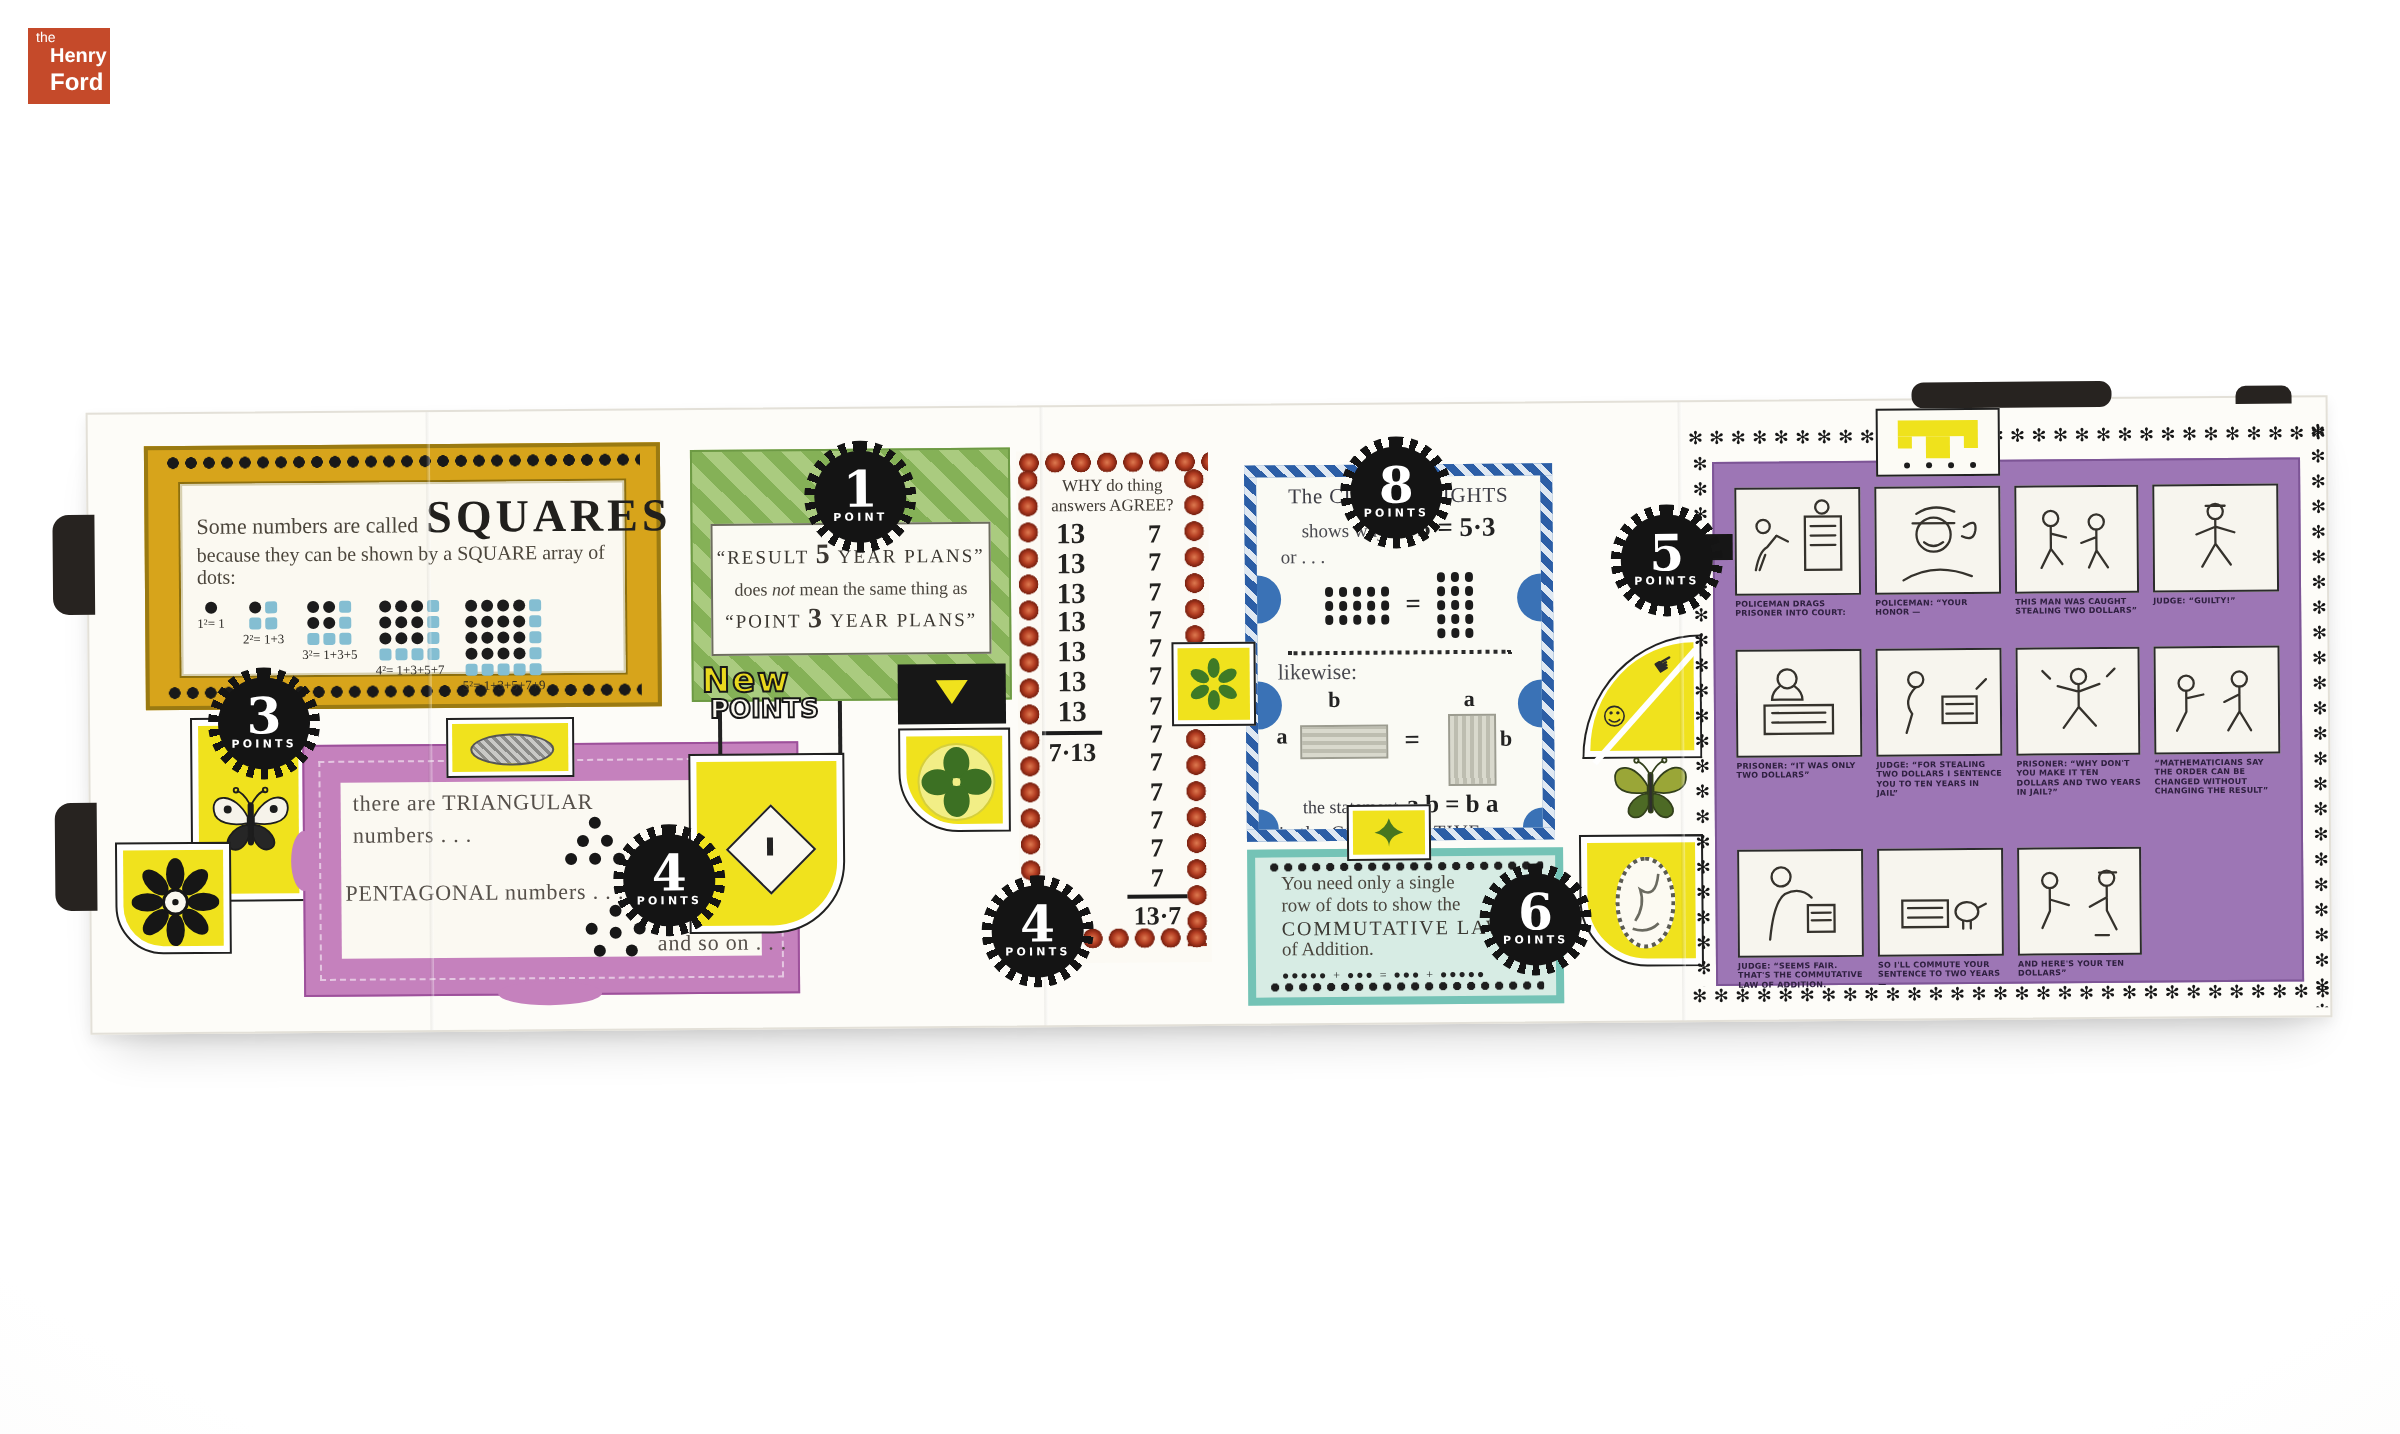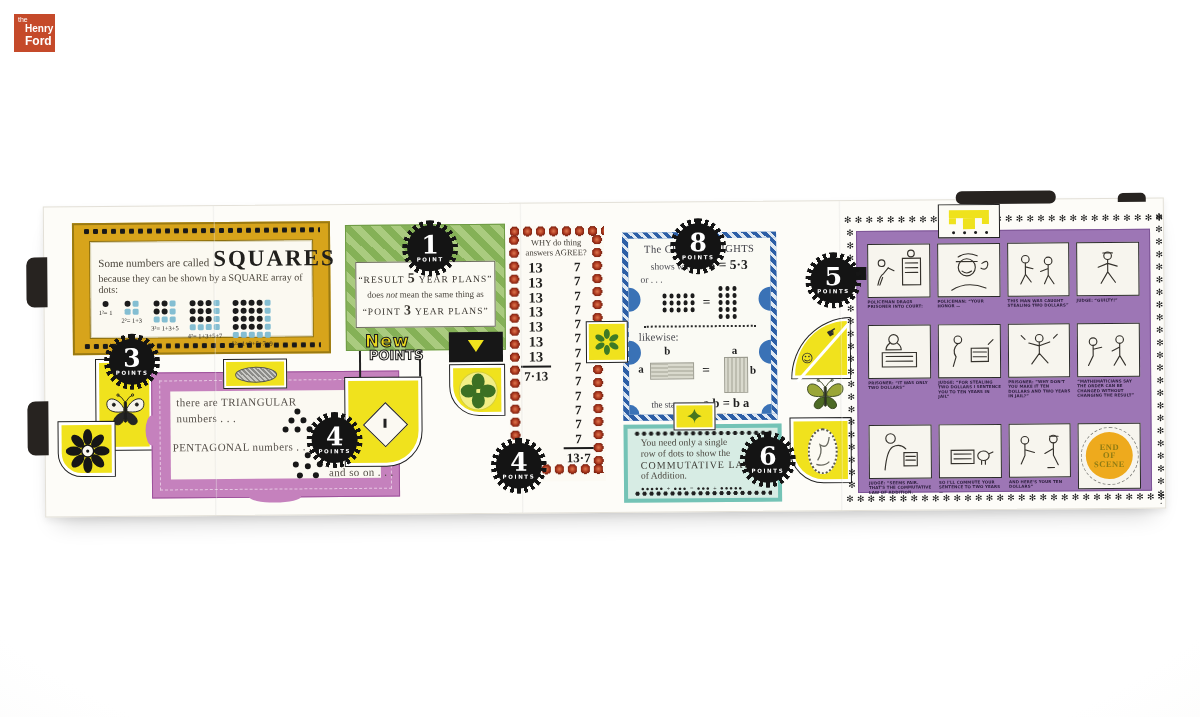--- a/index.html
+++ b/index.html
@@ -64,21 +64,21 @@
          background-image:repeating-linear-gradient(45deg,#85b157 0 7px,#aacb7f 7px 14px),
                           repeating-linear-gradient(-45deg,rgba(255,255,255,.16) 0 7px,transparent 7px 14px);}
   .green-inner{position:absolute;left:9px;right:9px;top:36px;height:64px;background:#fbfaf3;border:1px solid #6d6d5e;
                display:flex;flex-direction:column;align-items:center;justify-content:center;gap:3px;}
   .plan-line{font-size:9.5px;letter-spacing:1px;color:#3b3731;white-space:nowrap;}
   .plan-num{font-size:14px;font-weight:700;}
   .plan-mid{font-size:9px;color:#4a453d;}
   .plan-mid i{font-style:italic;}
 
   
-  .ns{left:320px;top:129px;width:70px;font-family:"DejaVu Sans",sans-serif;z-index:3;}
+  .ns{left:306px;top:129px;width:70px;font-family:"DejaVu Sans",sans-serif;z-index:3;}
   .ns-w1{display:block;font-size:17px;font-weight:800;color:#e9d81e;-webkit-text-stroke:1px #191919;letter-spacing:1px;line-height:15px;}
   .ns-w2{display:block;font-size:13px;font-weight:800;color:#f8f6ee;-webkit-text-stroke:1px #161616;letter-spacing:0px;line-height:13px;margin-left:4px;}
 
   .pathline{background:#232323;}
   .piece{border:1.5px solid #212121;background:#fff;padding:3px;box-sizing:border-box;}
   .pfill{width:100%;height:100%;background:#f0e21d;position:relative;}
 
   
   .redpanel{left:464px;top:22px;width:96px;height:256px;background:#fcfaf4;}
   .rd-h{position:absolute;height:13px;background-image:radial-gradient(circle 5px at 6.5px 5.8px,#dd7a50 0%,#b33d22 55%,#78200f 96%,transparent 100%);
@@ -703,30 +703,20 @@
           <div class="cbox"><svg viewBox="0 0 64 50">
                 <g stroke="#35322c" stroke-width="1.2" fill="none" stroke-linecap="round">
                   <circle cx="16" cy="14" r="4"></circle>
                   <path d="M16 18 v12 l-4 9 M16 24 l10 3"></path>
                   <circle cx="46" cy="13" r="4"></circle>
                   <path d="M42 10 h9 M46 17 v13 l5 10 M46 23 l-9 5 M40 43 h7"></path>
                 </g>
               </svg></div>
           <div class="cap">AND HERE'S YOUR TEN DOLLARS”</div>
         </div>
-        <div class="ccell">
-          <div class="cbox endbox">
-            <div class="endring"></div>
-            <div class="endcircle">
-              <span>END</span>
-              <span>OF</span>
-              <span>SCENE</span>
-            </div>
-          </div>
-        </div>
       </div>
     </div>
 
     <div class="ast" style="left:800px;top:13px;width:322px;height:13px;">✻✻✻✻✻✻✻✻✻✻✻✻✻✻✻✻✻✻✻✻✻✻✻✻✻✻✻✻✻✻✻✻</div>
     <div class="ast" style="left:800px;top:292px;width:322px;height:13px;">✻✻✻✻✻✻✻✻✻✻✻✻✻✻✻✻✻✻✻✻✻✻✻✻✻✻✻✻✻✻✻✻</div>
     <div class="ast ast-v" style="left:799px;top:27px;width:12px;height:265px;">✻✻✻✻✻✻✻✻✻✻✻✻✻✻✻✻✻✻✻✻✻✻✻✻✻✻</div>
     <div class="ast ast-v" style="left:1108px;top:13px;width:12px;height:292px;">✻✻✻✻✻✻✻✻✻✻✻✻✻✻✻✻✻✻✻✻✻✻✻✻✻✻</div>
 
     <div class="abs piece" style="left:894px;top:4px;width:62px;height:34px;padding:2px;z-index:6;background:#fcfbf5;">
       <div style="position:relative;width:100%;height:100%;background:#fcfbf5;">

